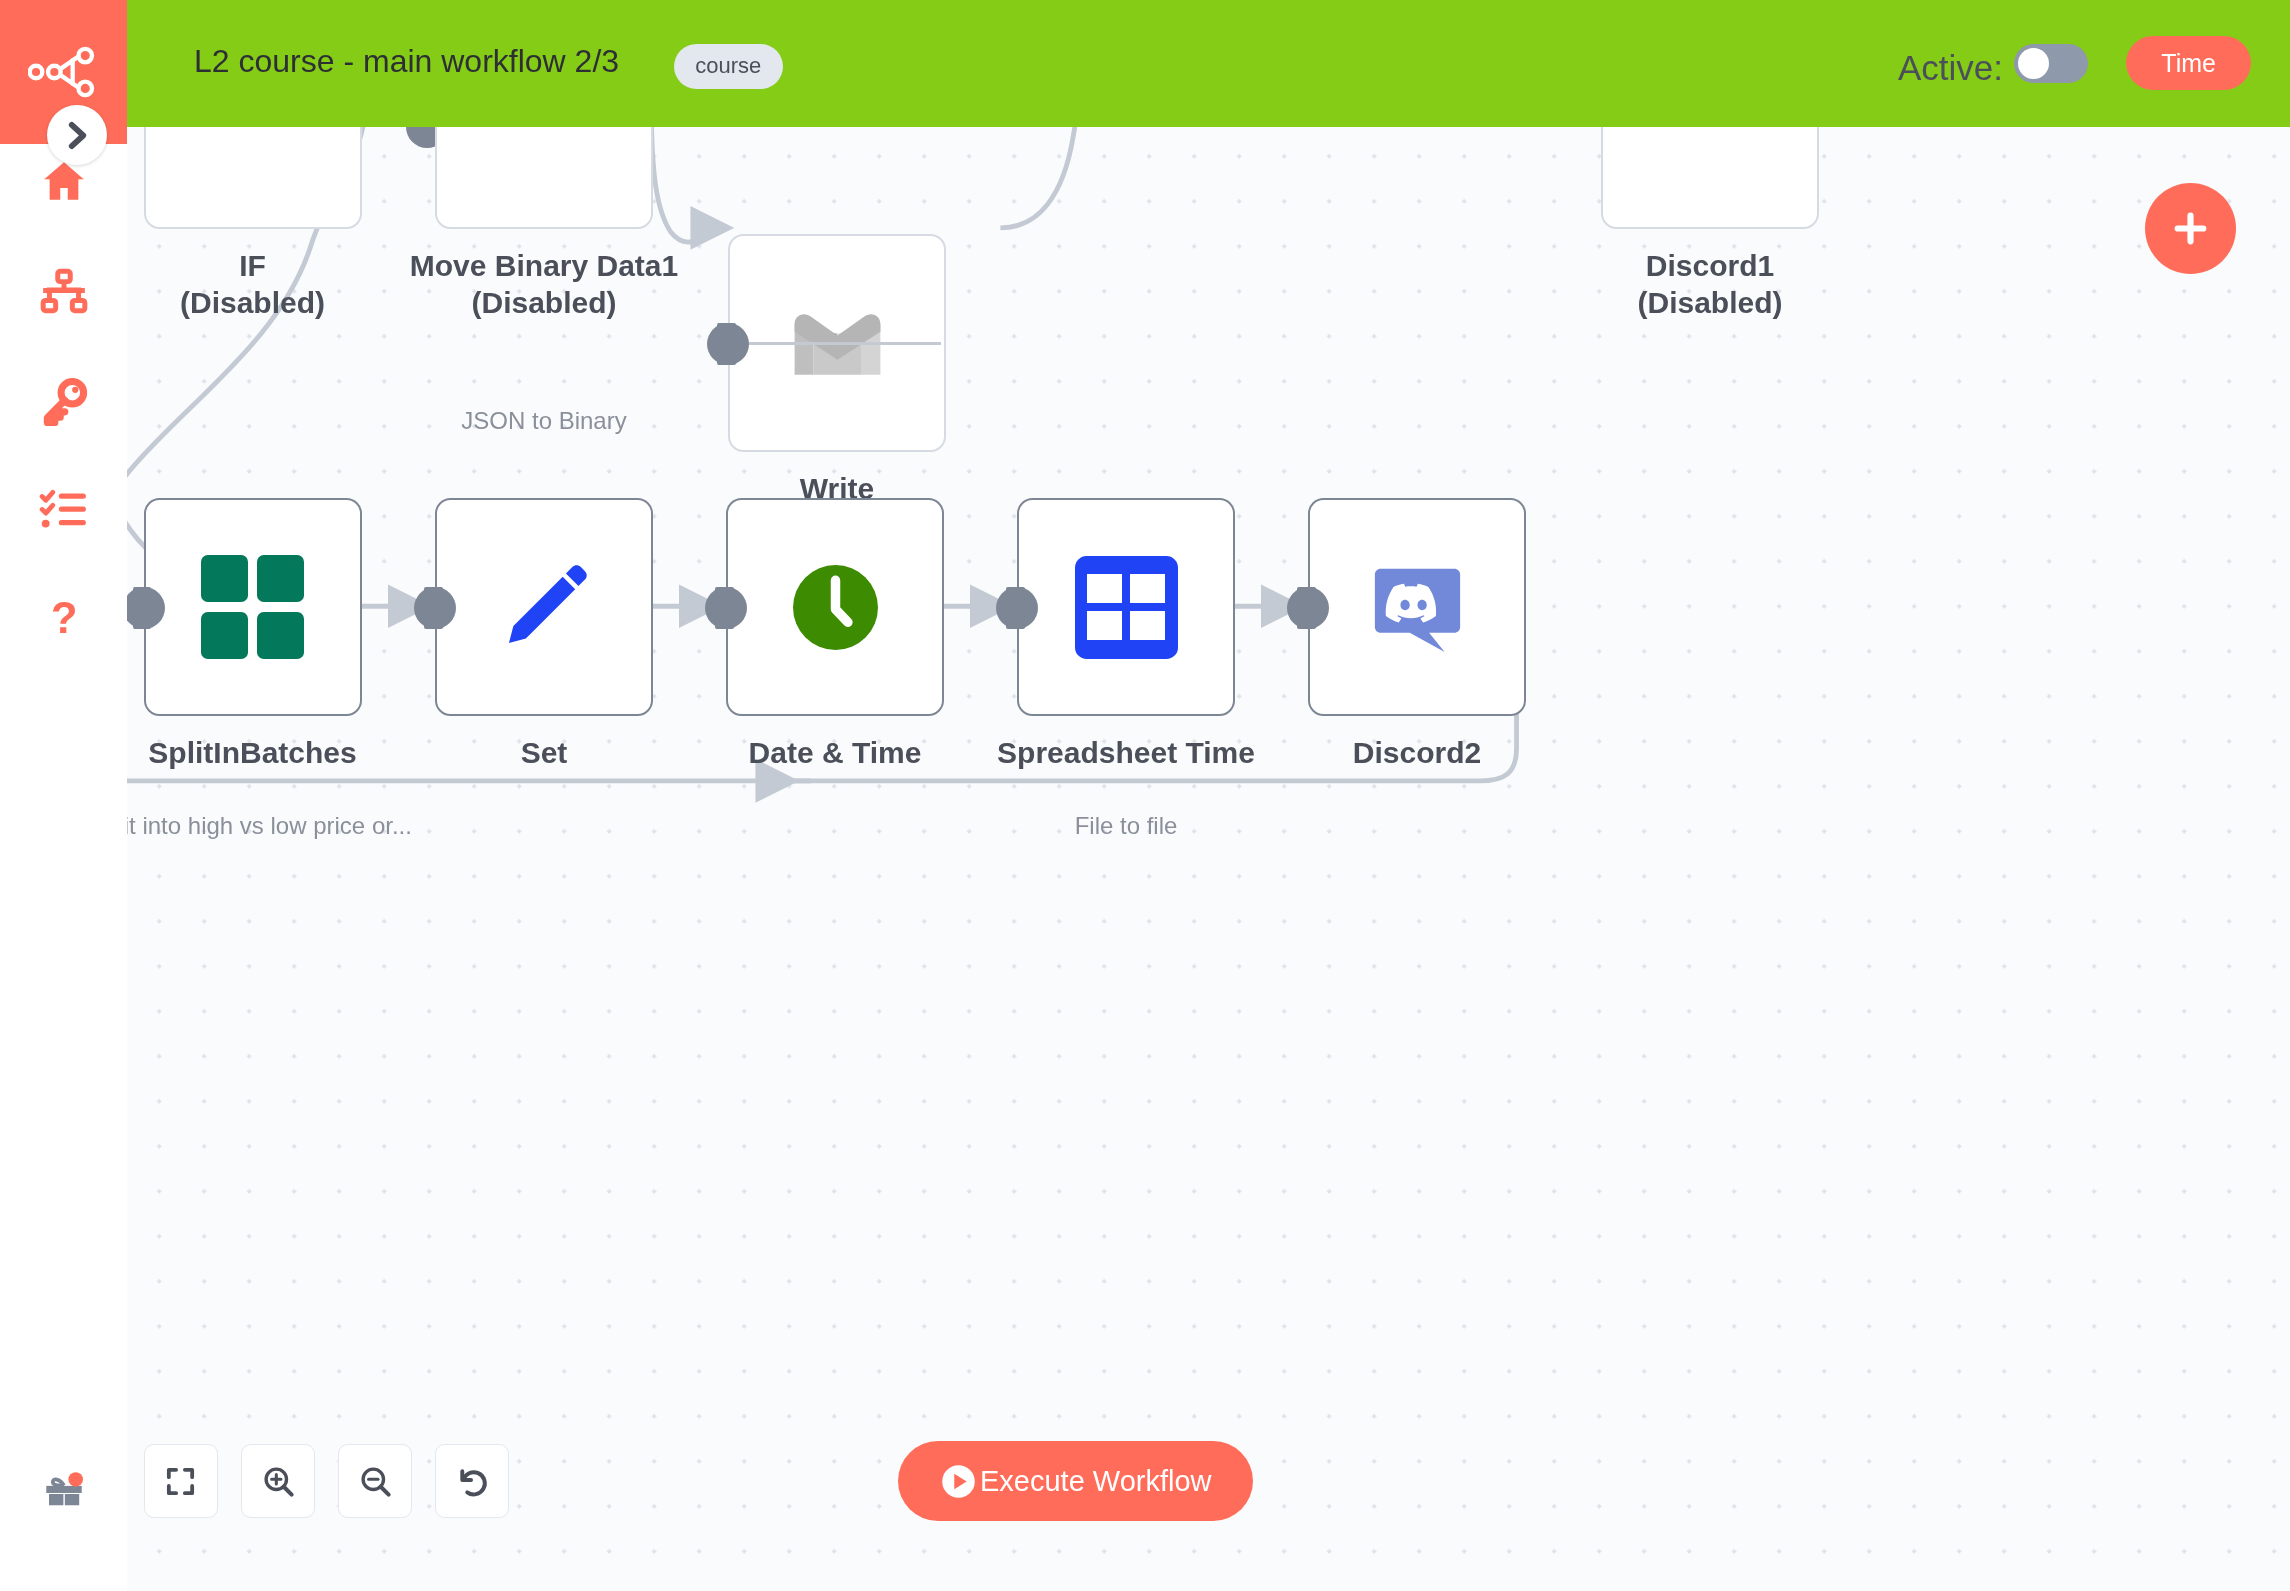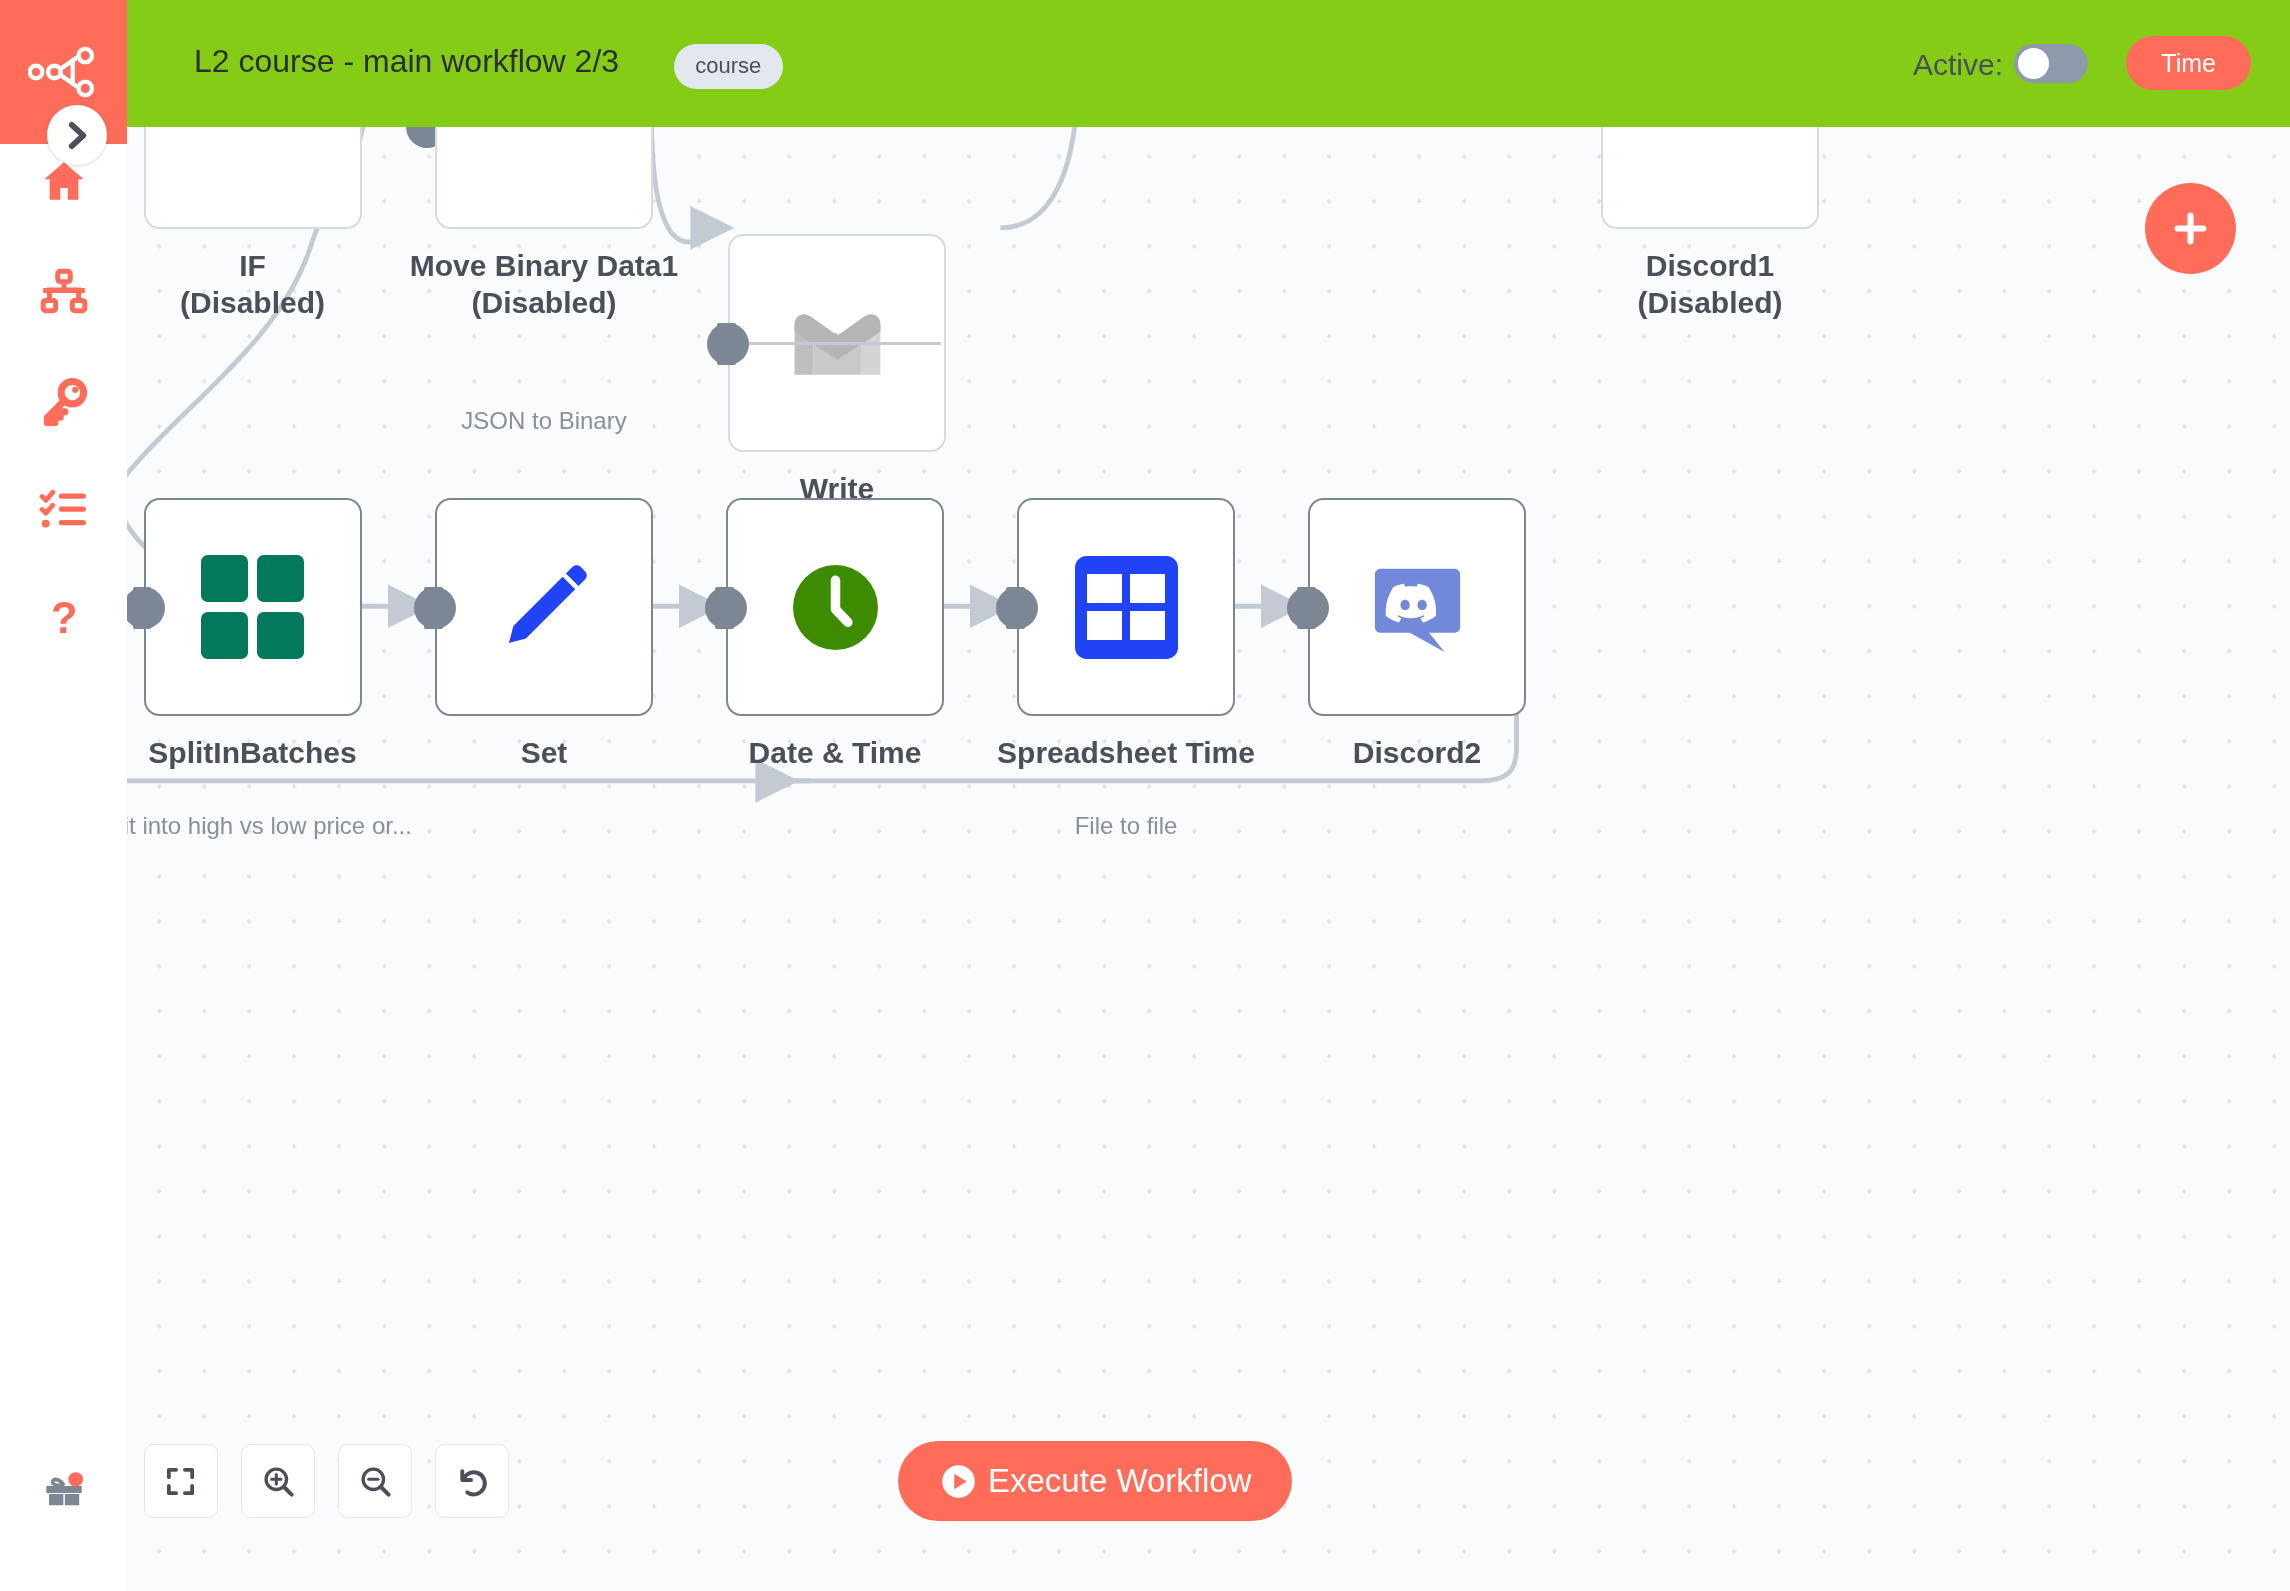--- a/index.html
+++ b/index.html
@@ -59,21 +59,21 @@
   #wf-tag {
     position: absolute; left: 547px; top: 44px;
     padding: 8.7px 21.3px 10.7px 21.3px;
     background: #e3e7ee; color: #4a4f59;
     border-radius: 23px; font-size: 22px;
     white-space: nowrap;
     text-align: center;
   }
   #active-label {
     position: absolute; right: 287px; top: 48px;
-    font-size: 30px; color: #4a4f59; white-space: nowrap;
+    font-size: 35px; color: #4a4f59; white-space: nowrap;
   }
   #active-toggle {
     position: absolute; right: 202px; top: 44px;
     width: 74px; height: 39px; border-radius: 21.3px;
     background: #8e99ab;
   }
   #active-toggle .knob {
     position: absolute; left: 3.9px; top: 3.9px;
     width: 31px; height: 31px; border-radius: 50%;
     background: #ffffff;
@@ -178,22 +178,22 @@
     position: absolute; bottom: 73px;
     width: 74px; height: 74px;
     background: #ffffff; border: 1.9px solid #e3e7ee; border-radius: 9.7px;
     display: flex; align-items: center; justify-content: center;
     cursor: pointer; z-index: 30;
   }
   #execute-btn {
     position: absolute; bottom: 70px; left: 771px;
     background: #ff6d5a; color: #ffffff; border: none;
     border-radius: 43px; height: 80px; padding: 0 41px;
-    display: flex; align-items: center; gap: 10px;
-    font-size: 33px; font-family: "Liberation Sans", sans-serif;
+    display: flex; align-items: center; gap: 2px;
+    font-size: 29px; font-family: "Liberation Sans", sans-serif;
     cursor: pointer; white-space: nowrap; z-index: 30;
   }
 </style>
 </head>
 <body>
 
 <div id="app">
 
   <nav id="sidebar">
 

